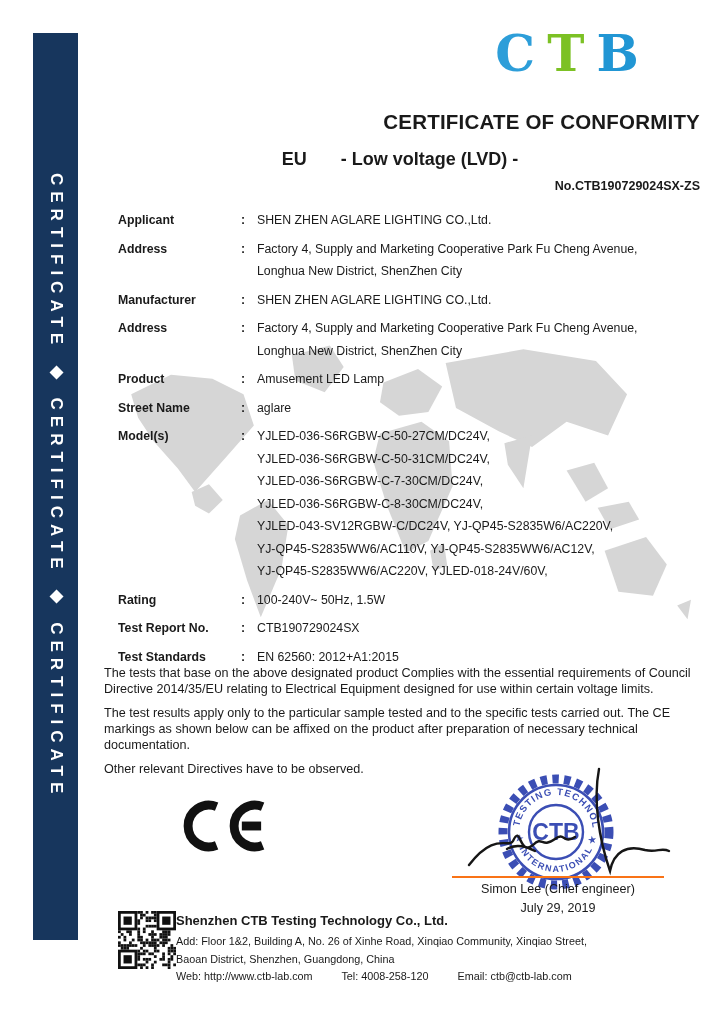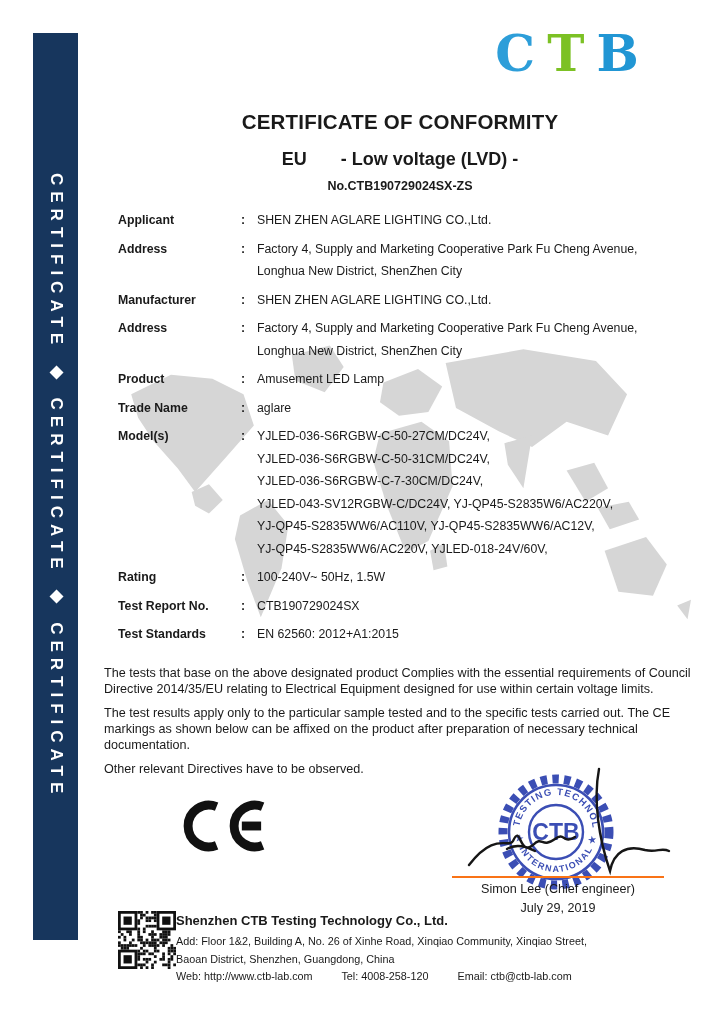--- a/index.html
+++ b/index.html
@@ -20,21 +20,21 @@
   }
   
   .map{position:absolute;left:88px;top:320px;width:622px;height:352px;z-index:0;}
   
   .logo{
     position:absolute;left:468px;top:26px;width:210px;z-index:1;
     font-family:"DejaVu Serif", serif;font-weight:bold;font-size:50px;
     letter-spacing:12px;text-align:center;line-height:1.1;
   }
   
-  .header{position:absolute;left:100px;top:110px;width:600px;text-align:center;z-index:1;}
+  .header{position:absolute;left:100px;top:110px;width:600px;text-align:right;z-index:1;}
   .header h1{margin:0;font-size:20.5px;font-weight:bold;letter-spacing:0.2px;}
   .scheme-line{margin-top:15px;font-size:18px;font-weight:bold;display:flex;justify-content:center;gap:34px;}
   .cert-no{margin-top:9px;font-size:12.5px;font-weight:bold;}
   
   .fields{position:absolute;left:118px;top:209px;width:586px;z-index:1;}
   .frow{display:grid;grid-template-columns:123px 16px auto;margin-bottom:6px;font-size:12.3px;line-height:22.5px;}
   .frow .lbl{font-weight:bold;}
   .frow .colon{font-weight:bold;}
   
   .paras{position:absolute;left:104px;top:666px;width:601px;z-index:1;font-size:12.6px;line-height:15.9px;}
@@ -128,33 +128,34 @@
       </div>
     </div>
     <div class="frow">
       <span class="lbl">Product</span>
       <span class="colon">:</span>
       <div>
         <div>Amusement LED Lamp</div>
       </div>
     </div>
     <div class="frow">
-      <span class="lbl">Trade Name</span>
+      <span class="lbl">Street Name</span>
       <span class="colon">:</span>
       <div>
         <div>aglare</div>
       </div>
     </div>
     <div class="frow">
       <span class="lbl">Model(s)</span>
       <span class="colon">:</span>
       <div>
         <div>YJLED-036-S6RGBW-C-50-27CM/DC24V,</div>
         <div>YJLED-036-S6RGBW-C-50-31CM/DC24V,</div>
         <div>YJLED-036-S6RGBW-C-7-30CM/DC24V,</div>
+        <div>YJLED-036-S6RGBW-C-8-30CM/DC24V,</div>
         <div>YJLED-043-SV12RGBW-C/DC24V, YJ-QP45-S2835W6/AC220V,</div>
         <div>YJ-QP45-S2835WW6/AC110V, YJ-QP45-S2835WW6/AC12V,</div>
         <div>YJ-QP45-S2835WW6/AC220V, YJLED-018-24V/60V,</div>
       </div>
     </div>
     <div class="frow">
       <span class="lbl">Rating</span>
       <span class="colon">:</span>
       <div>
         <div>100-240V~ 50Hz, 1.5W</div>

